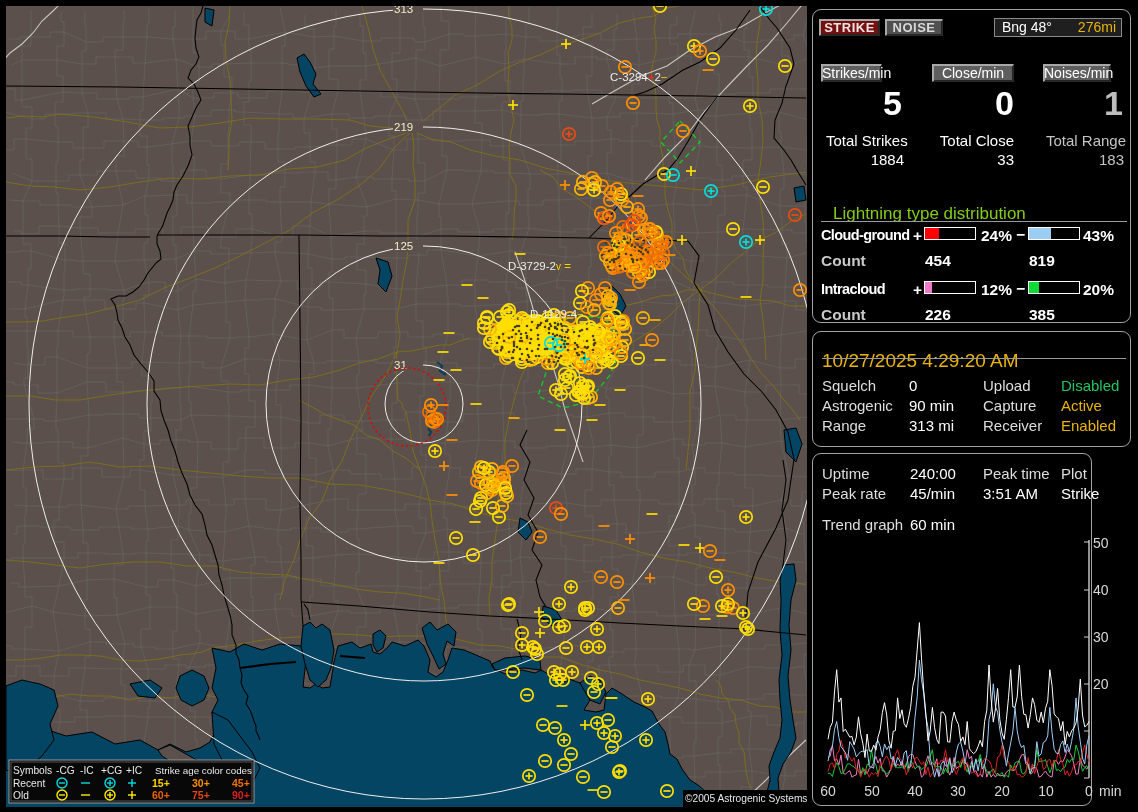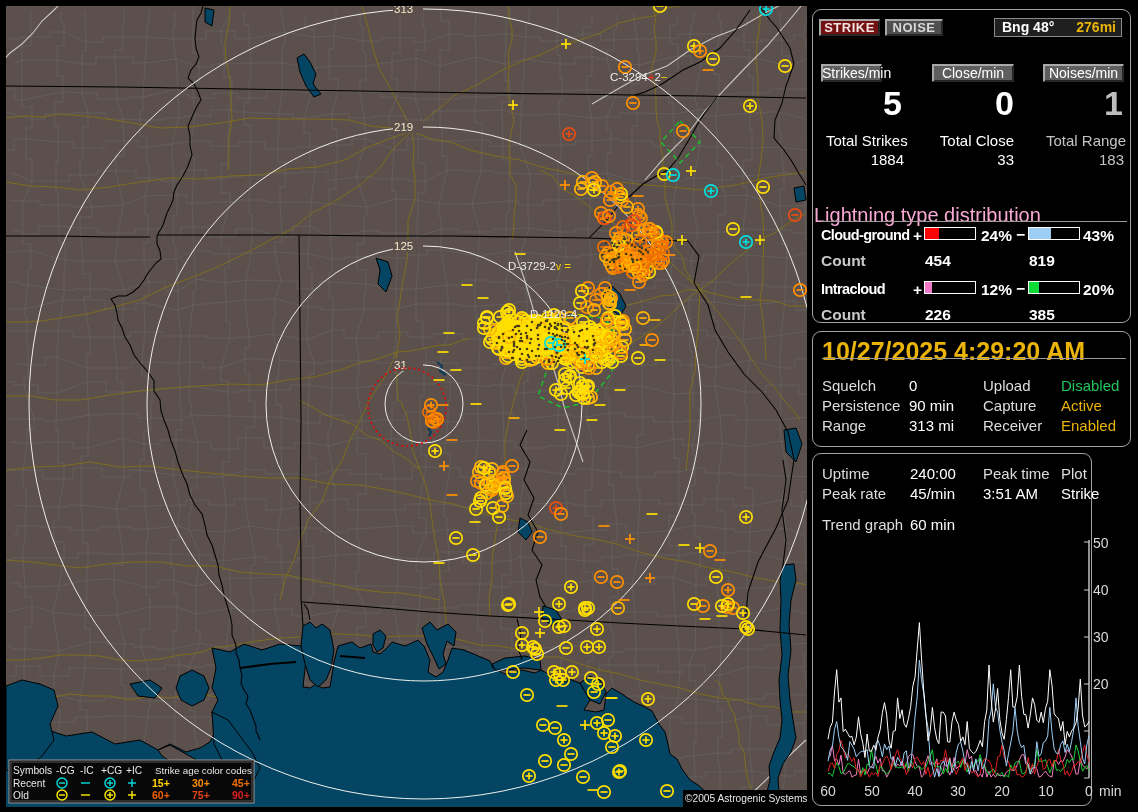--- a/index.html
+++ b/index.html
@@ -1077,34 +1077,34 @@
           <text x="192" y="799" fill="#e84414">75+</text>
           <text x="232" y="799" fill="#dc2020">90+</text>
         </g>
         <rect x="683" y="790" width="124" height="17" fill="#000"></rect>
         <text x="685" y="802" font-size="10.2" fill="#e8e8e8">©2005 Astrogenic Systems</text>
       </g>
     </svg></div>
 <div class="panel" style="left:812px;top:9px;width:319px;height:314px">
     <div class="btn3d" style="left:6px;top:9px;width:61px;height:17px;background:#731010;font-weight:bold;font-size:13px;line-height:15px;letter-spacing:.5px;color:#f2e2e2">STRIKE</div>
     <div class="btn3d" style="left:72px;top:9px;width:58px;height:17px;background:#4f4f4f;font-weight:bold;font-size:13px;line-height:15px;letter-spacing:.5px;color:#d8d8d8">NOISE</div>
-    <div class="abs" style="left:181px;top:8px;width:128px;height:19px;background:#1f1f1f;border:1px solid #8a8a8a;font-size:14px;font-weight:bold;line-height:17px"><span style="color:#fff;padding-left:7px">Bng 48°</span><span class="grn" style="position:absolute;right:5px">276mi</span></div>
+    <div class="abs" style="left:181px;top:8px;width:128px;height:19px;background:#1f1f1f;border:1px solid #8a8a8a;font-size:14px;font-weight:normal;line-height:17px"><span style="color:#fff;padding-left:7px">Bng 48°</span><span class="grn" style="position:absolute;right:5px">276mi</span></div>
     <div class="btn3d" style="left:8px;top:54px;width:61px;height:18px;line-height:16px">Strikes/min</div>
     <div class="btn3d" style="left:119px;top:54px;width:82px;height:18px;line-height:16px">Close/min</div>
-    <div class="btn3d" style="left:230px;top:54px;width:81px;height:18px;line-height:16px">Noises/min</div>
+    <div class="btn3d" style="left:230px;top:54px;width:68px;height:18px;line-height:16px">Noises/min</div>
     <div class="bignum" style="left:29px;top:74px">5</div>
     <div class="bignum" style="left:141px;top:74px">0</div>
     <div class="bignum" style="left:250px;top:74px;color:#bdbdbd">1</div>
     <div class="abs val" style="left:13px;top:122px;width:78px;text-align:left">Total Strikes</div>
     <div class="abs val" style="left:13px;top:141px;width:78px;text-align:right">1884</div>
     <div class="abs val" style="left:123px;top:122px;width:78px;text-align:right">Total Close</div>
     <div class="abs val" style="left:123px;top:141px;width:78px;text-align:right">33</div>
     <div class="abs val" style="left:233px;top:122px;width:78px;text-align:right;color:#c4c4c4">Total Range</div>
     <div class="abs val" style="left:233px;top:141px;width:78px;text-align:right;color:#c4c4c4">183</div>
-    <div class="abs" style="left:1px;top:194px;font-size:20px;color:#f9a8d4">Lightning type distribution</div>
+    <div class="abs" style="left:20px;top:194px;font-size:17px;color:#84cc16">Lightning type distribution</div>
     <div class="abs" style="left:8px;top:211px;width:306px;border-top:1px solid #9a9a9a"></div>
     <div class="abs bold15 tight" style="left:8px;top:217px">Cloud-ground</div>
     <div class="abs bold15" style="left:100px;top:217px">+</div>
     <div class="bar" style="left:111px;top:217px">
       <div style="width:14px;background:#fb0406"></div>
     </div>
     <div class="abs bold15" style="left:168px;top:217px">24%</div>
     <div class="abs bold15" style="left:203px;top:216px">−</div>
     <div class="bar" style="left:215px;top:217px">
       <div style="width:22px;background:#9ecdf3"></div>
@@ -1122,27 +1122,27 @@
     <div class="abs bold15" style="left:203px;top:270px">−</div>
     <div class="bar" style="left:215px;top:271px">
       <div style="width:10px;background:#10da35"></div>
     </div>
     <div class="abs bold15" style="left:270px;top:271px">20%</div>
     <div class="abs bold15" style="left:8px;top:296px;color:#c9c9c9">Count</div>
     <div class="abs bold15" style="left:112px;top:296px">226</div>
     <div class="abs bold15" style="left:216px;top:296px">385</div>
   </div>
 <div class="panel" style="left:812px;top:331px;width:319px;height:116px">
-    <div class="abs grn" style="left:9px;top:5px;font-size:25px;font-weight:bold">10/27/2025 4:29:20 AM</div>
+    <div class="abs grn" style="left:9px;top:18px;font-size:19px;font-weight:normal">10/27/2025 4:29:20 AM</div>
     <div class="abs" style="left:9px;top:26px;width:304px;border-top:1px solid #9a9a9a"></div>
     <div class="abs lbl" style="left:9px;top:45px">Squelch</div>
     <div class="abs val" style="left:96px;top:45px">0</div>
     <div class="abs lbl" style="left:170px;top:45px">Upload</div>
     <div class="abs val" style="left:248px;top:45px"><span class="gry">Disabled</span></div>
-    <div class="abs lbl" style="left:9px;top:65px">Persistence</div>
+    <div class="abs lbl" style="left:9px;top:65px">Astrogenic</div>
     <div class="abs val" style="left:96px;top:65px">90 min</div>
     <div class="abs lbl" style="left:170px;top:65px">Capture</div>
     <div class="abs val" style="left:248px;top:65px"><span class="grn">Active</span></div>
     <div class="abs lbl" style="left:9px;top:85px">Range</div>
     <div class="abs val" style="left:96px;top:85px">313 mi</div>
     <div class="abs lbl" style="left:170px;top:85px">Receiver</div>
     <div class="abs val" style="left:248px;top:85px"><span class="grn">Enabled</span></div>
   </div>
 <div class="panel" style="left:812px;top:453px;width:280px;height:353px">
     <div class="abs lbl" style="left:9px;top:11px">Uptime</div>

